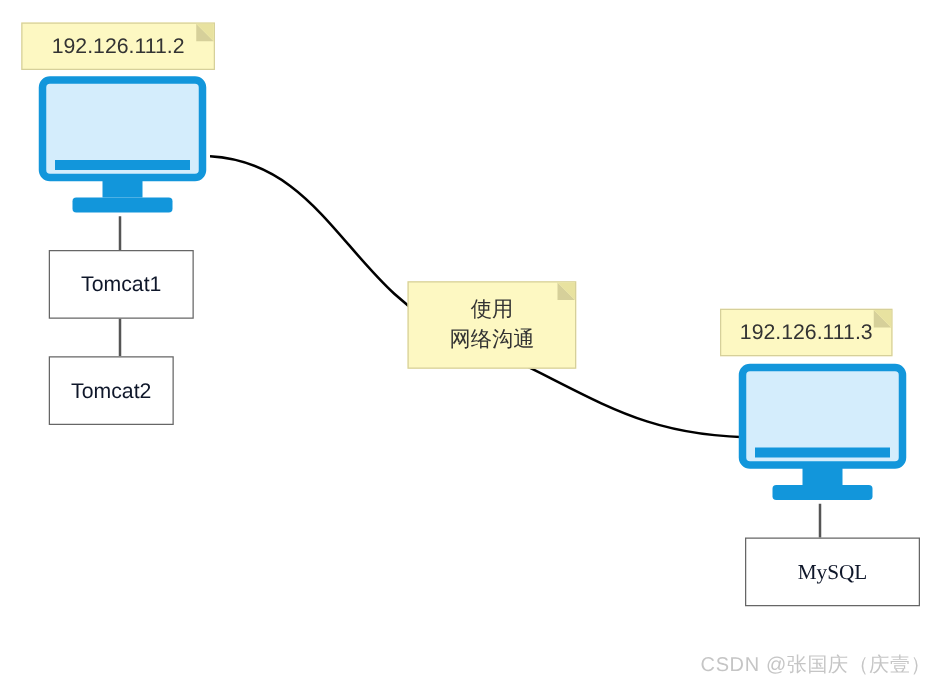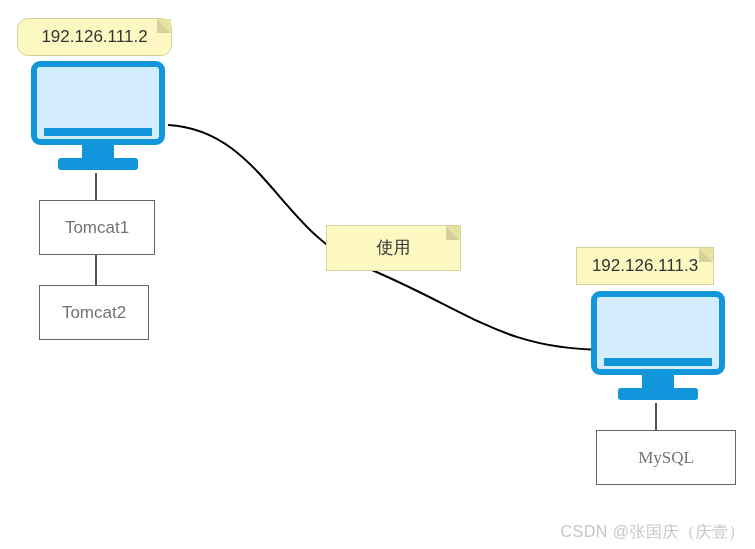--- a/index.html
+++ b/index.html
@@ -47,21 +47,21 @@
       position: absolute;
     }
     .box {
       position: absolute;
       border: 1.5px solid #666;
       background: #fff;
       display: flex;
       align-items: center;
       justify-content: center;
       font-size: 17px;
-      color: #737373;
+      color: #0f172a;
     }
     .connector-line {
       position: absolute;
       background: #555;
     }
     .curve {
       position: absolute;
       fill: none;
       stroke: #000;
       stroke-width: 2;
@@ -71,51 +71,52 @@
       right: 10px;
       bottom: 6px;
       color: rgba(150,150,150,0.55);
       font-size: 16px;
       letter-spacing: 0.5px;
     }
   </style>
 </head>
 <body>
 
-<div class="sticky-note" style="left:17px; top:18px; width:155px;border-radius:11px;">
+<div class="sticky-note" style="left:17px; top:18px; width:155px;">
   <span>192.126.111.2</span>
 </div>
 
 <div class="monitor" style="left:28px; top:58px;">
   <svg width="140" height="115" viewBox="0 0 140 115">
     <rect x="6" y="6" width="128" height="78" rx="6" fill="#d4edfc" stroke="#1296db" stroke-width="6"></rect>
     <rect x="54" y="86" width="32" height="14" fill="#1296db"></rect>
     <rect x="30" y="100" width="80" height="12" rx="3" fill="#1296db"></rect>
     <rect x="16" y="70" width="108" height="8" fill="#1296db"></rect>
   </svg>
 </div>
 
 <div class="connector-line" style="left:95px; top:173px; width:2px; height:28px;"></div>
 
 <div class="box" style="left:39px; top:200px; width:116px; height:55px;">
   <span>Tomcat1</span>
 </div>
 
 <div class="connector-line" style="left:95px; top:255px; width:2px; height:30px;"></div>
 
-<div class="box" style="left:39px; top:285px; width:110px; height:55px;">
+<div class="box" style="left:39px; top:285px; width:100px; height:55px;">
   <span>Tomcat2</span>
 </div>
 
 <svg class="curve" style="left:0; top:0;" width="755" height="549">
   <path d="M 168 125 C 260 130, 280 230, 360 265 C 470 310, 500 350, 608 350" stroke="#000" stroke-width="2" fill="none"></path>
 </svg>
 
 <div class="sticky-note" style="left:326px; top:225px; width:135px; padding:10px 24px;">
   <div>使用</div>
+  <div>网络沟通</div>
 </div>
 
 <div class="sticky-note" style="left:576px; top:247px; width:138px;">
   <span>192.126.111.3</span>
 </div>
 
 <div class="monitor" style="left:588px; top:288px;">
   <svg width="140" height="115" viewBox="0 0 140 115">
     <rect x="6" y="6" width="128" height="78" rx="6" fill="#d4edfc" stroke="#1296db" stroke-width="6"></rect>
     <rect x="54" y="86" width="32" height="14" fill="#1296db"></rect>

